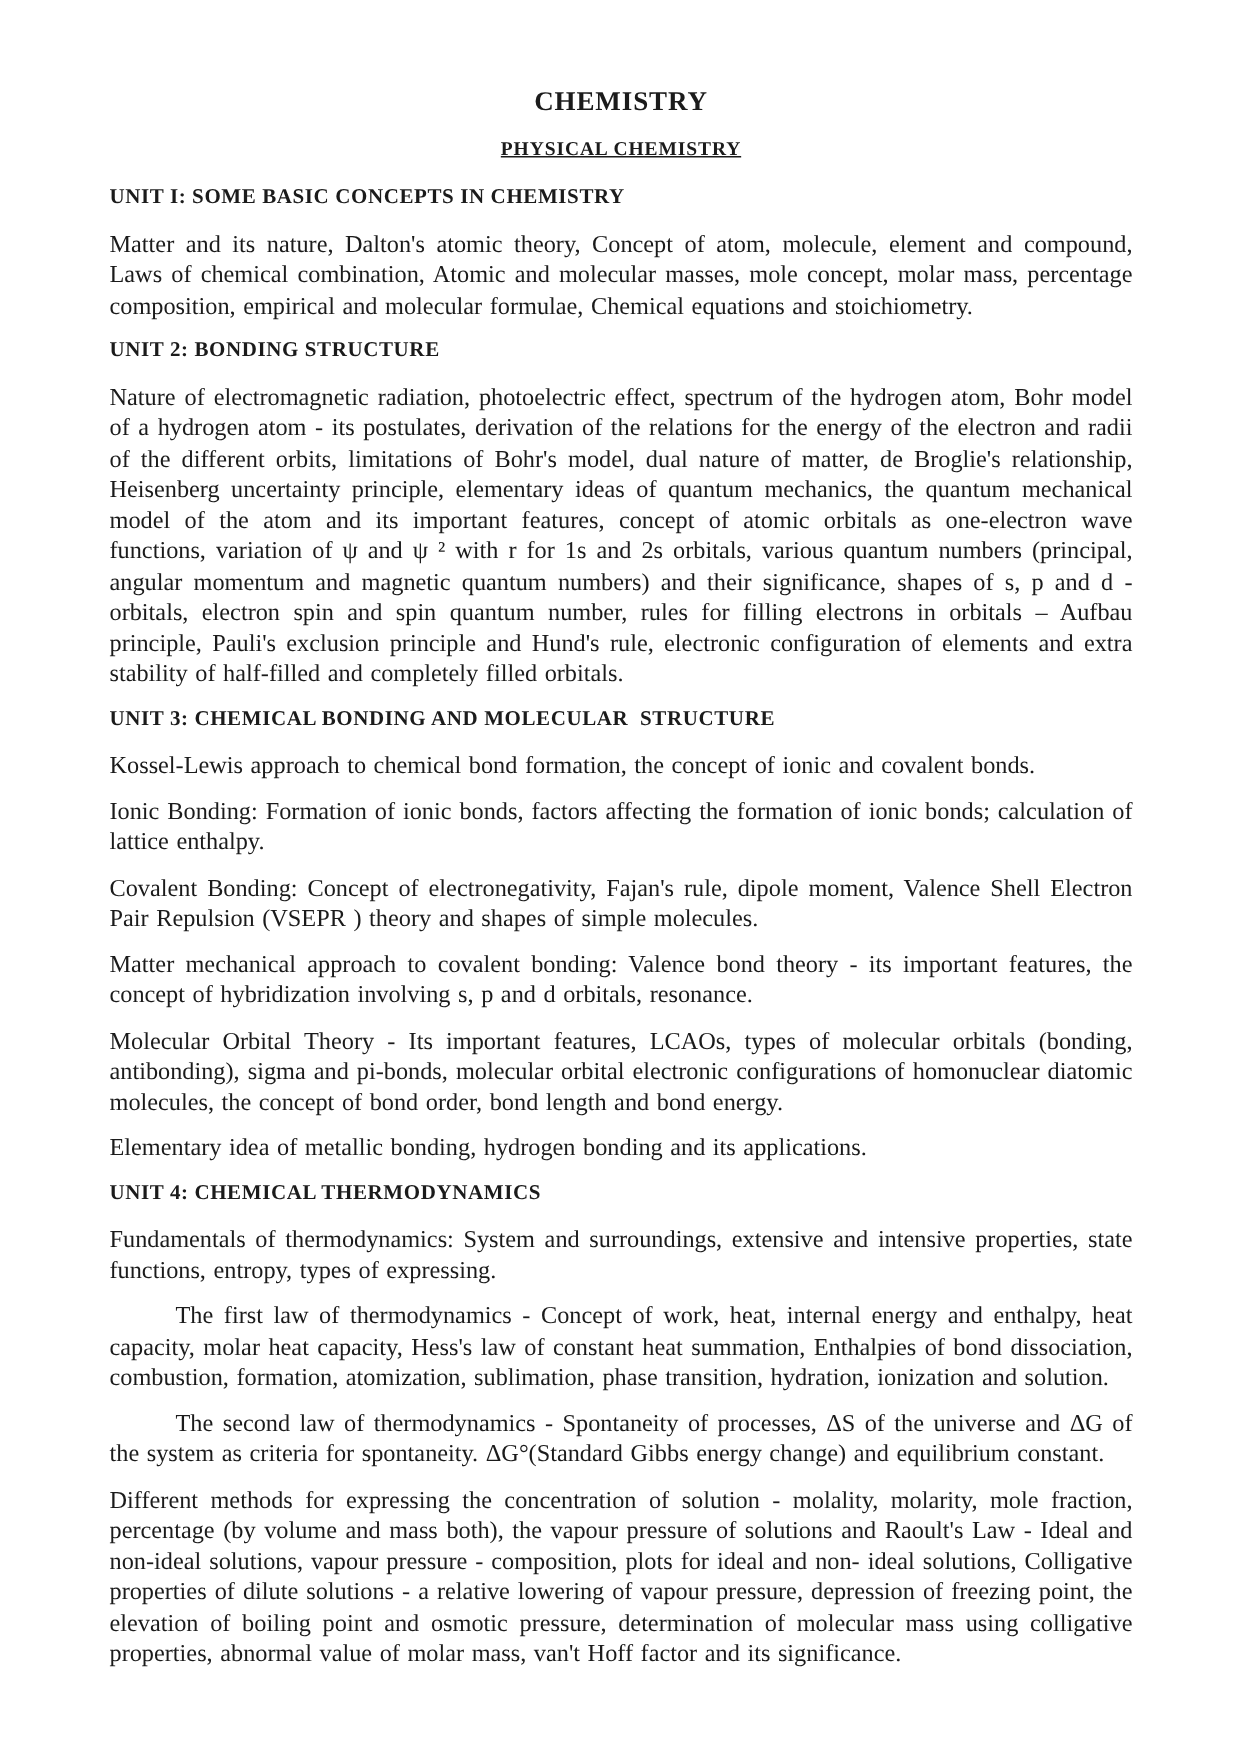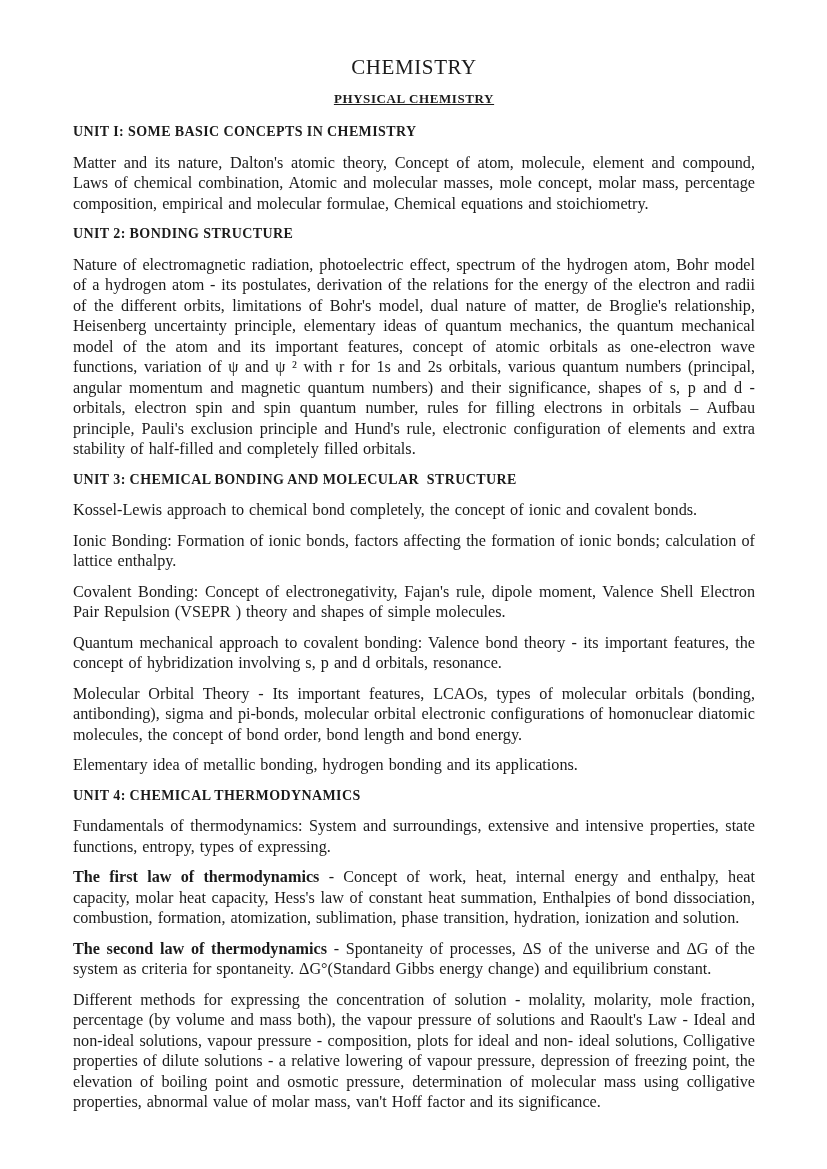--- a/index.html
+++ b/index.html
@@ -15,22 +15,22 @@
     background: #ffffff;
     color: #1b1b1b;
     font-family: "Liberation Serif", "DejaVu Serif", serif;
     font-size: 16.2px;
     line-height: 20.5px;
     padding: 57px 72px 0 73px;
     overflow: hidden;
   }
   .doc-title {
     text-align: center;
-    font-weight: normal;
-    font-size: 21px;
+    font-weight: bold;
+    font-size: 18px;
     letter-spacing: 0.6px;
     margin: 0 0 11px 0;
   }
   .doc-subtitle {
     text-align: center;
     font-weight: bold;
     font-size: 13px;
     letter-spacing: 0.6px;
     text-decoration: underline;
     margin: 0 0 13px 0;
@@ -41,21 +41,22 @@
     letter-spacing: 0.4px;
     margin: 2px 0 10px 0;
     white-space: pre-wrap;
   }
   .para {
     margin: 0 0 10px 0;
     text-align: justify;
     word-spacing: 1px;
   }
   .para b {
-    font-weight: bold;
+    font-weight: normal;
+    margin-left: 44px;
   }
 </style>
 </head>
 <body>
 
 <div class="page">
 
   <p class="doc-title">CHEMISTRY</p>
   <p class="doc-subtitle">PHYSICAL CHEMISTRY</p>
 
@@ -64,24 +65,24 @@
     <p class="para">Matter and its nature, Dalton's atomic theory, Concept of atom, molecule, element and compound, Laws of chemical combination, Atomic and molecular masses, mole concept,  molar mass, percentage composition, empirical and molecular formulae, Chemical equations and stoichiometry.</p>
   </section>
 
   <section>
     <h3 class="unit-heading">UNIT 2: BONDING STRUCTURE</h3>
     <p class="para">Nature of electromagnetic radiation, photoelectric effect, spectrum of the hydrogen atom, Bohr model of a hydrogen atom - its postulates, derivation of the relations for the energy of the electron and radii of the different orbits, limitations of Bohr's model, dual nature of matter, de Broglie's relationship, Heisenberg uncertainty principle, elementary ideas of quantum mechanics, the quantum mechanical model of the atom and its important features, concept of atomic orbitals as one-electron wave functions, variation of ψ and ψ ²  with r for 1s and 2s orbitals, various quantum numbers (principal, angular momentum and magnetic quantum numbers) and their significance, shapes of s, p and d - orbitals, electron spin and spin quantum number, rules for filling electrons in orbitals – Aufbau principle, Pauli's exclusion principle and Hund's rule, electronic configuration of elements and extra stability of half-filled and completely filled orbitals.</p>
   </section>
 
   <section>
     <h3 class="unit-heading">UNIT 3: CHEMICAL BONDING AND MOLECULAR  STRUCTURE</h3>
-    <p class="para">Kossel-Lewis approach to chemical bond completely, the concept of ionic and covalent bonds.</p>
+    <p class="para">Kossel-Lewis approach to chemical bond formation, the concept of ionic and covalent bonds.</p>
     <p class="para">Ionic Bonding: Formation of ionic bonds, factors affecting the formation of ionic bonds; calculation of lattice enthalpy.</p>
     <p class="para">Covalent Bonding: Concept of electronegativity, Fajan's rule, dipole moment, Valence Shell Electron Pair Repulsion (VSEPR ) theory and shapes of simple molecules.</p>
-    <p class="para">Quantum mechanical approach to covalent bonding: Valence bond theory - its important features, the concept of hybridization involving s, p and d orbitals, resonance.</p>
+    <p class="para">Matter mechanical approach to covalent bonding: Valence bond theory - its important features, the concept of hybridization involving s, p and d orbitals, resonance.</p>
     <p class="para">Molecular Orbital Theory - Its important features, LCAOs, types of molecular orbitals (bonding, antibonding), sigma and pi-bonds, molecular orbital electronic configurations of homonuclear diatomic molecules, the concept of bond order, bond length and bond energy.</p>
     <p class="para">Elementary idea of metallic bonding, hydrogen bonding and its applications.</p>
   </section>
 
   <section>
     <h3 class="unit-heading">UNIT 4: CHEMICAL THERMODYNAMICS</h3>
     <p class="para">Fundamentals of thermodynamics: System and surroundings, extensive and intensive properties, state functions, entropy, types of expressing.</p>
     <p class="para"><b>The first law of thermodynamics</b><span> - Concept of work, heat, internal energy and enthalpy, heat capacity, molar heat capacity, Hess's law of constant heat summation, Enthalpies of bond dissociation, combustion, formation, atomization, sublimation, phase transition, hydration, ionization and solution.</span></p>
     <p class="para"><b>The second law of thermodynamics</b><span> - Spontaneity of processes, ΔS of the universe and ΔG of the system as criteria for spontaneity. ΔG°(Standard Gibbs energy change) and equilibrium constant.</span></p>
   </section>

